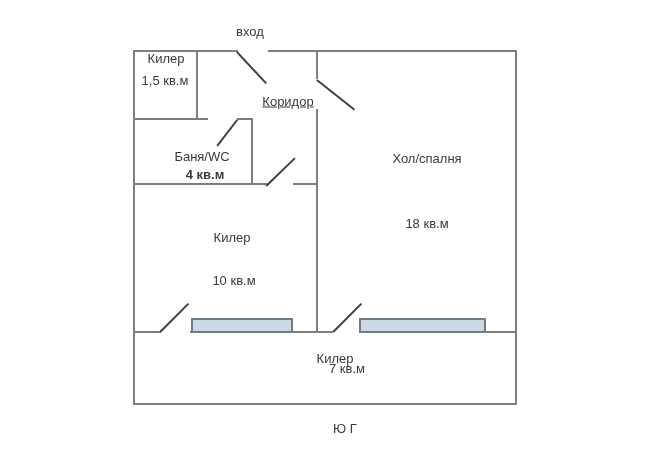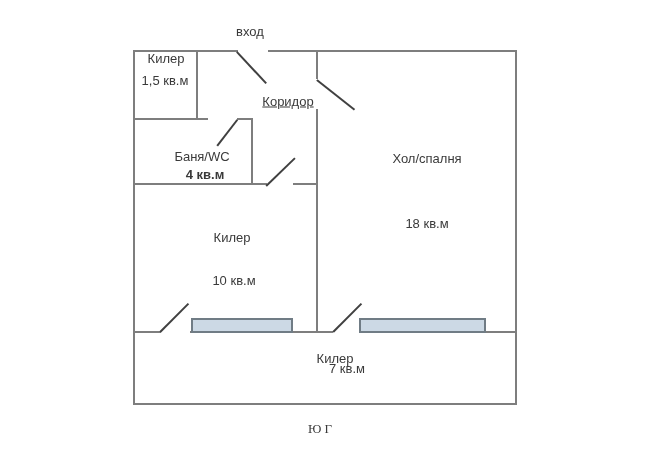--- a/index.html
+++ b/index.html
@@ -85,15 +85,15 @@
 
   <div class="lbl" style="left:232px; top:237px;">Килер</div>
   <div class="lbl" style="left:234px; top:269px;margin-top:11px;">10 кв.м</div>
 
   <div class="lbl" style="left:427px; top:158px;">Хол/спалня</div>
   <div class="lbl" style="left:427px; top:223px;">18 кв.м</div>
 
   <div class="lbl" style="left:335px; top:358px;">Килер</div>
   <div class="lbl" style="left:335px; top:368px;margin-left:12px;">7 кв.м</div>
 
-  <div class="lbl" style="left:320px; top:428px;font-family:Liberation Serif, serif;">Ю Г</div>
+  <div class="lbl" style="left:345px; top:428px;">Ю Г</div>
 
 </div>
 
 </body></html>

